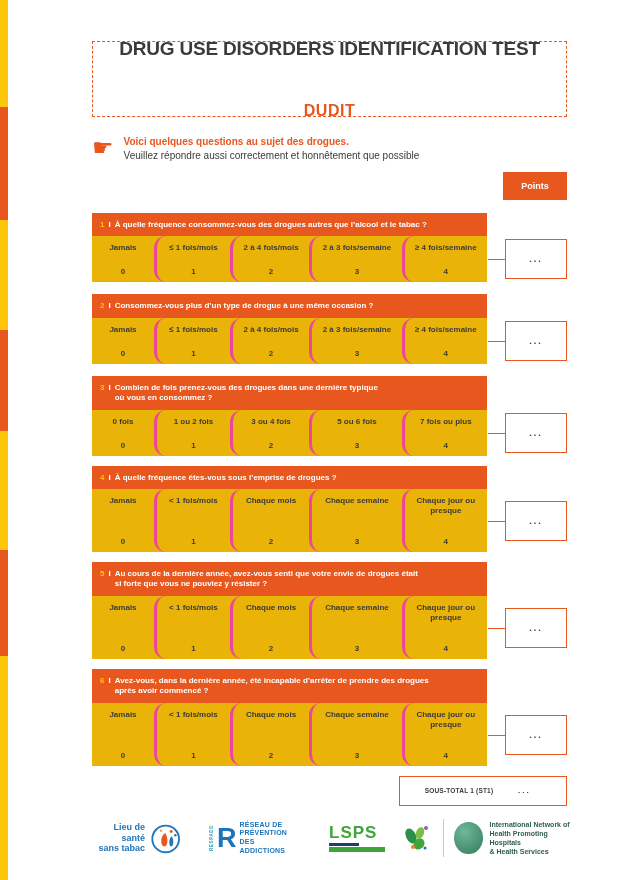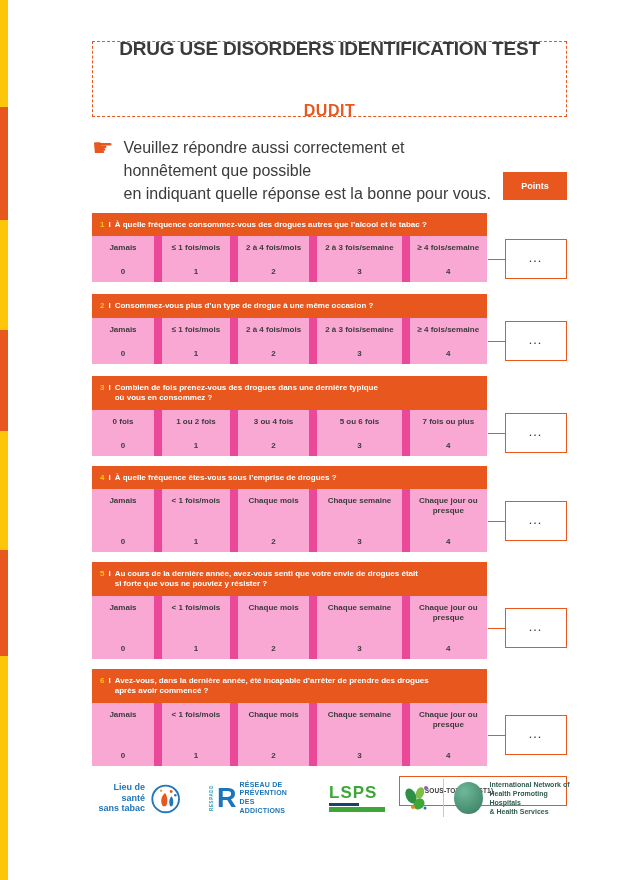--- a/index.html
+++ b/index.html
@@ -14,53 +14,53 @@
   .content{position:absolute;left:92px;top:0;width:475px;}
   
   .title-box{position:absolute;top:41px;left:0;width:473px;height:74px;border:1px dashed #E8571E;
              display:flex;flex-direction:column;align-items:center;justify-content:center;gap:7px;background:#fff;}
   .title-main{font-size:19px;font-weight:bold;color:#3B3B3B;letter-spacing:-0.2px;white-space:nowrap;}
   .title-sub{font-size:16px;font-weight:bold;color:#E8571E;letter-spacing:0.5px;margin-top:35px;}
   
   .intro{position:absolute;top:136px;left:0;width:400px;display:flex;gap:10px;}
   .hand{font-family:"DejaVu Sans",sans-serif;font-size:24px;line-height:1;color:#E8571E;margin-top:0px;}
   .intro-lead{font-size:10px;font-weight:bold;color:#E8571E;margin-bottom:2px;}
-  .intro-body{font-size:16px;color:#3B3B3B;line-height:1.45;}
+  .intro-body{font-size:10px;color:#3B3B3B;line-height:1.45;}
   .points{position:absolute;top:172px;right:0;width:64px;height:28px;background:#E8571E;color:#fff;
           display:flex;align-items:center;justify-content:center;font-size:9px;font-weight:bold;}
   
   .questions{position:absolute;top:213px;left:0;width:475px;}
   .block{display:flex;margin-bottom:12px;}
   .block.m10{margin-bottom:10px;}
   .q-table{width:395px;}
   .q-header{background:#E8571E;color:#fff;display:flex;align-items:flex-start;
             padding:7px 10px 6px 8px;font-size:8px;font-weight:bold;line-height:1.3;}
   .qnum{color:#FDC608;} .qsep{margin:0 4px;} .qtext{flex:1;white-space:pre-line;}
   .q-answers{display:grid;grid-template-columns:15.7% 19.2% 20.1% 23.4% 21.6%;
-             background:#f9a8d4;min-height:46px;}
+             background:#eab308;min-height:46px;}
   .block.tall .q-answers{min-height:63px;}
   .cell{display:flex;flex-direction:column;text-align:center;padding:7px 2px 6px;}
-  .cell + .cell{border-left:8px solid #ec4899;}
+  .cell + .cell{border-left:3px solid #ec4899;border-radius:12px;}
   .opt-label{font-size:8px;font-weight:bold;color:#3B3B3B;line-height:1.3;}
   .opt-value{font-size:8px;font-weight:bold;color:#3B3B3B;margin-top:auto;padding-top:3px;}
   .rail{flex:1;position:relative;}
   .ans-box{position:absolute;right:0;bottom:3px;width:62px;height:40px;border:1.5px solid #E8571E;
            background:#fff;box-sizing:border-box;}
   .block.tall .ans-box{bottom:11px;}
   .ans-box::before{content:"";position:absolute;top:50%;left:-18px;width:17px;height:0;
                    border-top:1.5px solid #E8571E;}
   .dots{display:flex;align-items:center;justify-content:center;height:100%;
         font-size:9px;font-weight:bold;color:#3B3B3B;letter-spacing:2px;}
   
   .subtotal{margin-top:4px;margin-left:auto;width:168px;height:30px;border:1.5px solid #E8571E;
             box-sizing:border-box;display:flex;align-items:center;background:#fff;}
   .st-label{flex:1;text-align:center;font-size:6.5px;font-weight:bold;color:#3B3B3B;letter-spacing:0.2px;}
   .st-value{width:48px;font-size:8px;font-weight:bold;color:#3B3B3B;letter-spacing:2px;}
   
-  .footer{position:absolute;top:779px;left:92px;width:482px;display:flex;align-items:center;}
+  .footer{position:absolute;top:819px;left:92px;width:482px;display:flex;align-items:center;}
   .logo1{display:flex;align-items:center;gap:5px;}
   .l1-text{text-align:right;color:#2176B9;font-size:9px;font-weight:bold;line-height:1.2;}
   .logo2{margin-left:26px;display:flex;align-items:center;gap:3px;}
   .respadd-vert{writing-mode:vertical-rl;transform:rotate(180deg);font-size:4.5px;color:#2E9BB8;
                 font-weight:bold;letter-spacing:0.6px;}
   .r-big{font-size:27px;font-weight:bold;color:#1B75BC;line-height:0.85;}
   .l2-text{color:#1B75BC;font-size:7px;font-weight:bold;line-height:1.25;letter-spacing:0.2px;}
   .logo3{margin-left:34px;display:flex;align-items:center;gap:16px;}
   .lsps-name{font-size:17px;font-weight:bold;color:#3EA636;letter-spacing:1px;line-height:1;}
   .lsps-sub1{height:3px;width:30px;background:#1B3F6E;margin-top:2px;}
@@ -87,22 +87,22 @@
   <div class="content">
 
     <div class="title-box">
       <div class="title-main">DRUG USE DISORDERS IDENTIFICATION TEST</div>
       <div class="title-sub">DUDIT</div>
     </div>
 
     <div class="intro">
       <div class="hand">☛</div>
       <div>
+        <div class="intro-lead">Voici quelques questions au sujet des drogues.</div>
         <div class="intro-body">Veuillez répondre aussi correctement et honnêtement que possible</div>
-        <div class="intro-body">en indiquant quelle réponse est la bonne pour vous.</div>
       </div>
     </div>
 
     <div class="points">Points</div>
 
     <div class="questions" id="questions">
   <div class="block">
     <div class="q-table">
       <div class="q-header">
         <span class="qnum">1</span>

